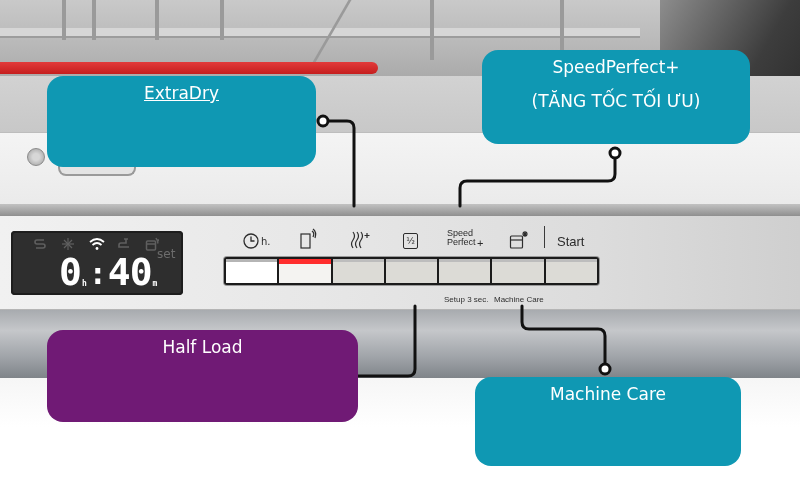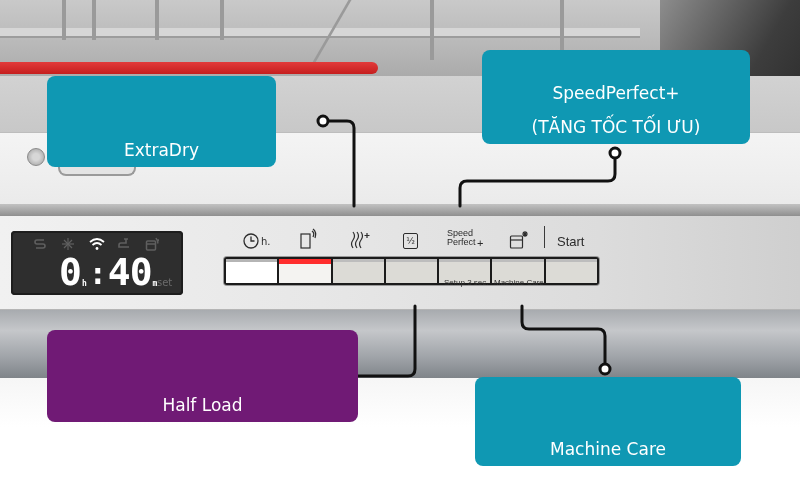--- a/index.html
+++ b/index.html
@@ -68,21 +68,21 @@
     .lcd-icons { position: absolute; left: 22px; top: 6px; display: flex; gap: 14px; align-items: center; }
     .lcd-icon { width: 14px; height: 14px; color: #5f5f5f; font-size: 12px; line-height: 14px; text-align: center; }
     .lcd-icon.on { color: #ffffff; }
     .lcd-time {
       position: absolute; left: 48px; top: 20px; height: 40px; display: flex; align-items: flex-end;
       font-family: "DejaVu Sans Mono", monospace; color: #fff; font-weight: bold;
     }
     .seg-digit { font-size: 38px; line-height: 38px; letter-spacing: -1px; }
     .seg-unit { font-size: 8px; line-height: 10px; margin: 0 1px 2px 1px; color: #fff; }
     .seg-colon { font-size: 30px; line-height: 34px; margin: 0 1px; }
-    .lcd-set { position: absolute; left: 146px; top: 46px; font-size: 10px; color: #6c6c6c; }
+    .lcd-set { position: absolute; left: 146px; top: 16px; font-size: 12px; color: #6c6c6c; }
 
     
     .ctrl-icons { position: absolute; top: 228px; left: 0; width: 800px; height: 26px; }
     .ctrl-icon { position: absolute; height: 22px; display: flex; align-items: center; color: #2d2d2d; }
     .ctrl-small { font-size: 10px; color: #2b2b2b; }
     .speed-label { font-size: 9px; line-height: 9px; color: #2b2b2b; font-family: "Liberation Sans", sans-serif; }
     .start-label { font-family: "Liberation Sans", sans-serif; font-size: 13px; color: #2b2b2b; }
     .divider-v { position: absolute; left: 544px; top: 226px; width: 1px; height: 22px; background: #3a3a3a; }
 
     
@@ -91,27 +91,27 @@
       background: #1b1b1b; border-radius: 3px; padding: 2px; display: flex; gap: 2px;
       box-shadow: 0 0 0 1px #9a9a9a;
     }
     .strip-btn {
       flex: 1; height: 100%; background: linear-gradient(180deg, #bdbdbd 0 3px, #dcdbd6 3px 100%);
       position: relative; cursor: pointer;
     }
     .strip-btn.white { background: linear-gradient(180deg, #b5b5b5 0 3px, #ffffff 3px 100%); }
     .strip-btn.active { background: linear-gradient(180deg, #ff2d2d 0 5px, #f4f3f1 5px 100%); }
     .strip-caption {
-      position: absolute; top: 278px; font-family: "Liberation Sans", sans-serif; font-size: 8px; color: #2f2f2f;
+      position: absolute; top: 295px; font-family: "Liberation Sans", sans-serif; font-size: 8px; color: #2f2f2f;
     }
 
     
     .callout {
-      position: absolute; background: #0f98b3; color: #fff; border-radius: 8px;
-      display: flex; flex-direction: column; justify-content: flex-end; align-items: center;
+      position: absolute; background: #0f98b3; color: #fff; border-radius: 16px;
+      display: flex; flex-direction: column; justify-content: flex-start; align-items: center;
       text-align: center; font-family: "DejaVu Sans", sans-serif; font-size: 17px; line-height: 34px;
     }
     .callout span { display: block; white-space: nowrap; }
     .connectors { position: absolute; inset: 0; width: 800px; height: 500px; pointer-events: none; }
   </style>
 </head>
 <body>
 
 <div class="scene">
 
@@ -243,21 +243,21 @@
       <path d="M522 306 V322 Q522 329 529 329 H598 Q605 329 605 336 V366"></path>
     </g>
     <g fill="#fff" stroke="#111" stroke-width="3">
       <circle cx="323" cy="121" r="5"></circle>
       <circle cx="615" cy="153" r="5"></circle>
       <circle cx="322" cy="376" r="5"></circle>
       <circle cx="605" cy="369" r="5"></circle>
     </g>
   </svg>
 
-  <div class="callout" style="left: 47px; top: 76px; width: 229px; height: 91px; background: rgb(15, 152, 179); color: rgb(255, 255, 255);">
+  <div class="callout" style="left: 47px; top: 76px; width: 269px; height: 91px; background: rgb(15, 152, 179); color: rgb(255, 255, 255); text-decoration: underline;">
     <span>ExtraDry</span>
   </div>
   <div class="callout" style="left: 482px; top: 50px; width: 268px; height: 94px; background: rgb(15, 152, 179); color: rgb(255, 255, 255);">
     <span>SpeedPerfect+</span>
     <span>(TĂNG TỐC TỐI ƯU)</span>
   </div>
   <div class="callout" style="left: 47px; top: 330px; width: 311px; height: 92px; background: #701a75; color: rgb(255, 255, 255);">
     <span>Half Load</span>
   </div>
   <div class="callout" style="left: 475px; top: 377px; width: 266px; height: 89px; background: rgb(15, 152, 179); color: rgb(255, 255, 255);">

